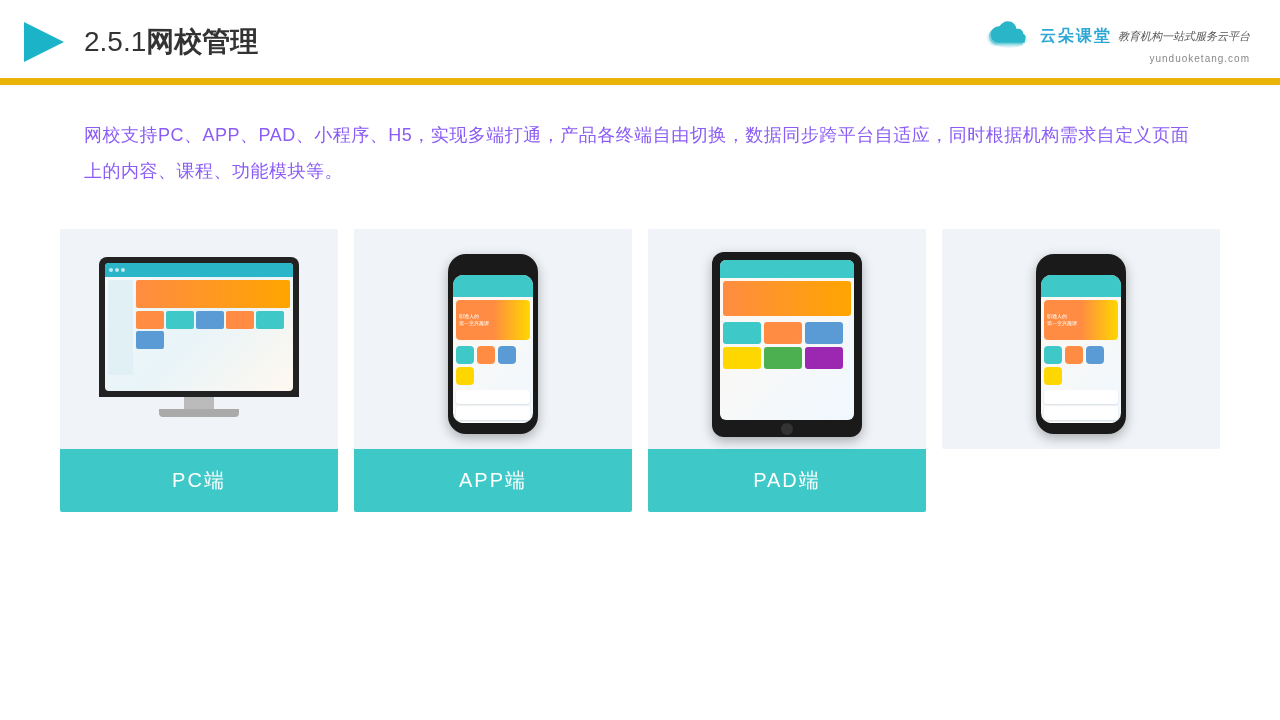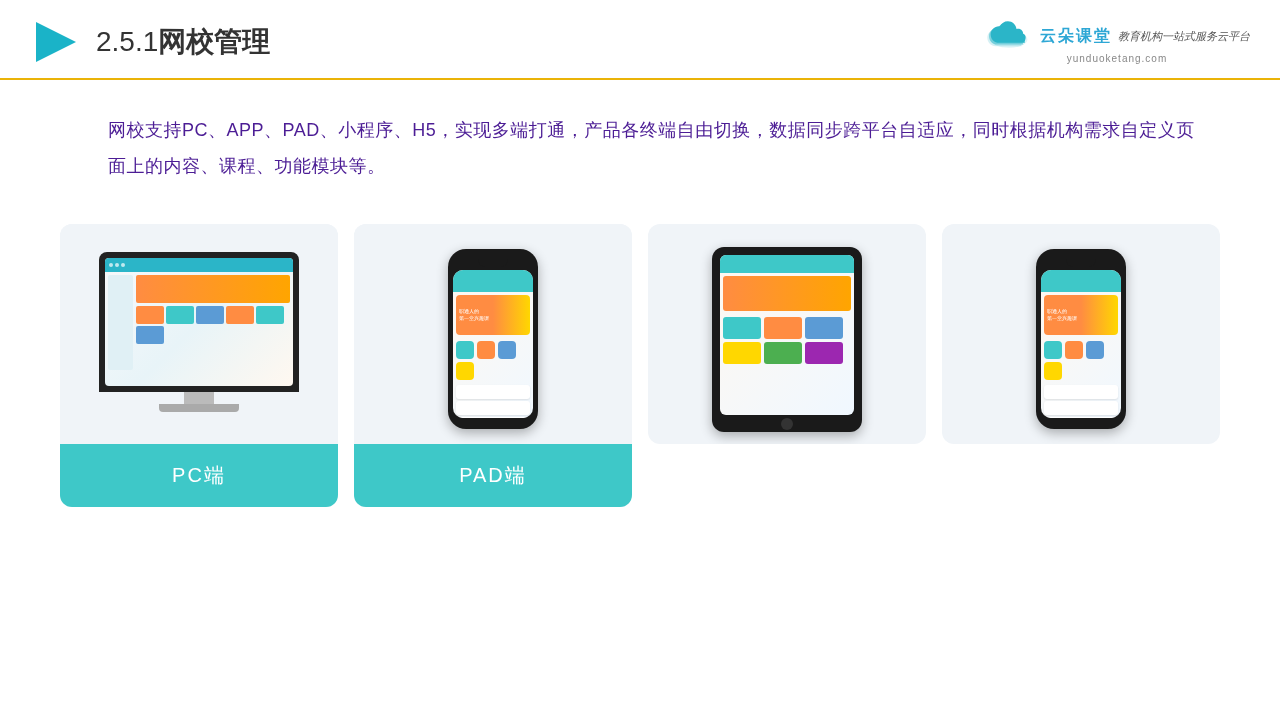--- a/index.html
+++ b/index.html
@@ -9,22 +9,22 @@
       background: #fff;
       font-family: 'Microsoft YaHei', 'PingFang SC', sans-serif;
       overflow: hidden;
     }
 
     
     .header {
       display: flex;
       align-items: center;
       justify-content: space-between;
-      padding: 18px 30px 12px 32px;
-      border-bottom: 2px solid #eab308;
+      padding: 18px 30px 12px 20px;
+      border-bottom: 7px solid #eab308;
     }
     .header-left {
       display: flex;
       align-items: center;
       gap: 16px;
     }
     .play-icon {
       width: 48px;
       height: 48px;
     }
@@ -33,21 +33,21 @@
       font-weight: bold;
       color: #333;
     }
     .header-title .section-num {
       font-weight: normal;
       color: #333;
     }
     .logo-area {
       display: flex;
       flex-direction: column;
-      align-items: center;
+      align-items: flex-end;
     }
     .logo-cloud {
       display: flex;
       align-items: center;
       gap: 6px;
     }
     .cloud-icon-svg {
       width: 50px;
       height: 32px;
     }
@@ -65,39 +65,39 @@
     }
     .logo-tagline {
       font-size: 11px;
       color: #555;
       white-space: nowrap;
       font-style: italic;
     }
 
     
     .description {
-      padding: 32px 80px 10px 108px;
+      padding: 32px 80px 10px 84px;
       font-size: 18px;
-      color: #4c1d95;
+      color: #8b5cf6;
       line-height: 2;
       letter-spacing: 0.5px;
     }
 
     
     .cards-container {
       display: flex;
       gap: 16px;
       padding: 30px 60px 20px 60px;
       justify-content: center;
       align-items: flex-start;
     }
 
     .card {
       background: #f0f4f8;
-      border-radius: 12px;
+      border-radius: 2px;
       overflow: hidden;
       flex: 1;
       min-width: 0;
       display: flex;
       flex-direction: column;
       align-items: center;
     }
 
     .card-image-area {
       width: 100%;
@@ -400,41 +400,42 @@
             <div class="phone-icon-sim orange"></div>
             <div class="phone-icon-sim blue"></div>
             <div class="phone-icon-sim yellow"></div>
           </div>
           <div class="phone-card-item"></div>
           <div class="phone-card-item"></div>
           <div class="phone-card-item"></div>
         </div>
       </div>
     </div>
-    <div class="card-label">PAD端</div>
+    <div class="card-label">APP端</div>
   </div>
 
   <div class="card">
     <div class="card-image-area">
       <div class="tablet-mockup">
         <div class="tablet-screen">
           <div class="tablet-screen-header"></div>
           <div class="tablet-banner"></div>
           <div class="tablet-grid">
             <div class="tablet-cell teal"></div>
             <div class="tablet-cell orange"></div>
             <div class="tablet-cell blue"></div>
             <div class="tablet-cell yellow"></div>
             <div class="tablet-cell green"></div>
             <div class="tablet-cell purple"></div>
           </div>
         </div>
         <div class="tablet-home-btn"></div>
       </div>
     </div>
+    <div class="card-label">PAD端</div>
   </div>
 
   <div class="card">
     <div class="card-image-area">
       <div class="phone-mockup">
         <div class="phone-notch"></div>
         <div class="phone-screen">
           <div class="phone-screen-header"></div>
           <div class="phone-banner">
             <div class="phone-banner-text">职通人的<br>第一堂兴趣课</div>

